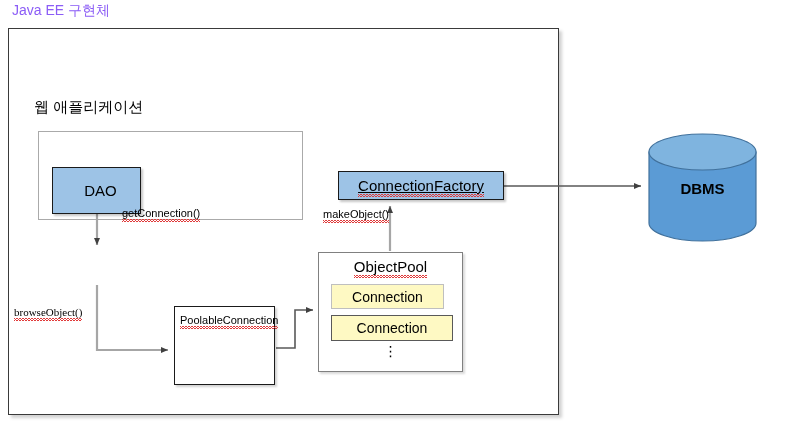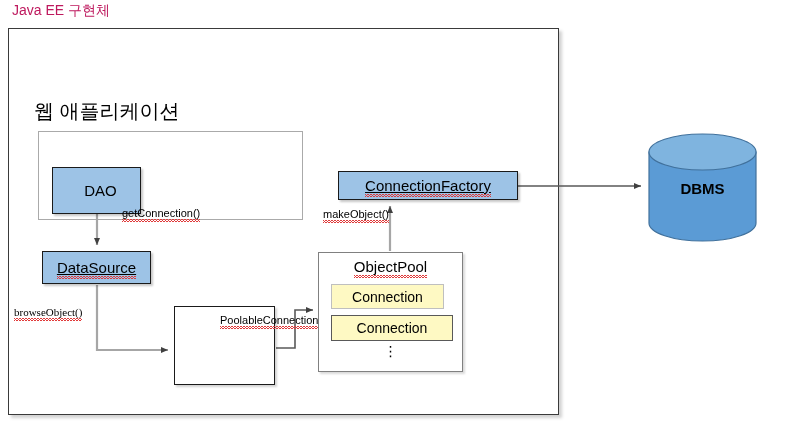--- a/index.html
+++ b/index.html
@@ -14,37 +14,37 @@
     background: #ffffff;
     font-family: "Liberation Sans", sans-serif;
     overflow: hidden;
   }
   .abs { position: absolute; box-sizing: border-box; }
 
   
   .diagram-title {
     left: 12px; top: 2px;
     font-size: 14px;
-    color: #be185d;
+    color: #8b5cf6;
     white-space: nowrap;
   }
 
   
   .outer-container {
     left: 8px; top: 28px;
     width: 551px; height: 387px;
     border: 1px solid #3a3a3a;
     background: #ffffff;
     box-shadow: 3px 3px 3px rgba(0,0,0,0.18);
   }
 
   
   .webapp-label {
     left: 34px; top: 98px;
-    font-size: 20px;
+    font-size: 15px;
     color: #000000;
     white-space: nowrap;
   }
   .webapp-box {
     left: 38px; top: 131px;
     width: 265px; height: 89px;
     border: 1px solid #aaaaaa;
     background: #ffffff;
   }
 
@@ -55,28 +55,27 @@
     display: flex;
     align-items: center;
     justify-content: center;
     font-size: 15px;
     color: #000000;
     box-shadow: 2px 2px 2px rgba(0,0,0,0.22);
     white-space: nowrap;
   }
   .box-dao   { left: 52px;  top: 167px; width: 89px;  height: 47px; padding-left: 8px; }
   .box-ds    { left: 42px;  top: 251px; width: 109px; height: 33px; }
-  .box-cf    { left: 338px; top: 171px; width: 180px; height: 29px; font-size: 15px; }
+  .box-cf    { left: 338px; top: 171px; width: 166px; height: 29px; font-size: 15px; }
 
   
   .white-box {
     background: #ffffff;
     border: 1px solid #1a1a1a;
     box-shadow: 2px 2px 2px rgba(0,0,0,0.18);
-    padding-left: 40px;
   }
   .box-pc { left: 174px; top: 306px; width: 101px; height: 79px; }
   .pc-label {
     position: absolute;
     left: 5px; top: 3px;
     font-size: 11px;
     color: #000000;
     white-space: nowrap;
   }
 
@@ -205,23 +204,20 @@
 
     <g>
       <line x1="497" y1="186" x2="641" y2="186" stroke="#595959" stroke-width="1.3" marker-start="url(#arrowStart)" marker-end="url(#arrowEnd)"></line>
     </g>
   </svg>
 
   <div class="abs blue-box box-dao">
     <span>DAO</span>
   </div>
 
-  <div class="abs blue-box box-ds">
-    <span class="squiggle underline-solid">DataSource</span>
-  </div>
 
   <div class="abs blue-box box-cf">
     <span class="squiggle underline-solid">ConnectionFactory</span>
   </div>
 
   <div class="abs white-box box-pc">
     <span class="pc-label squiggle">PoolableConnection</span>
   </div>
 
   <div class="abs box-pool">

